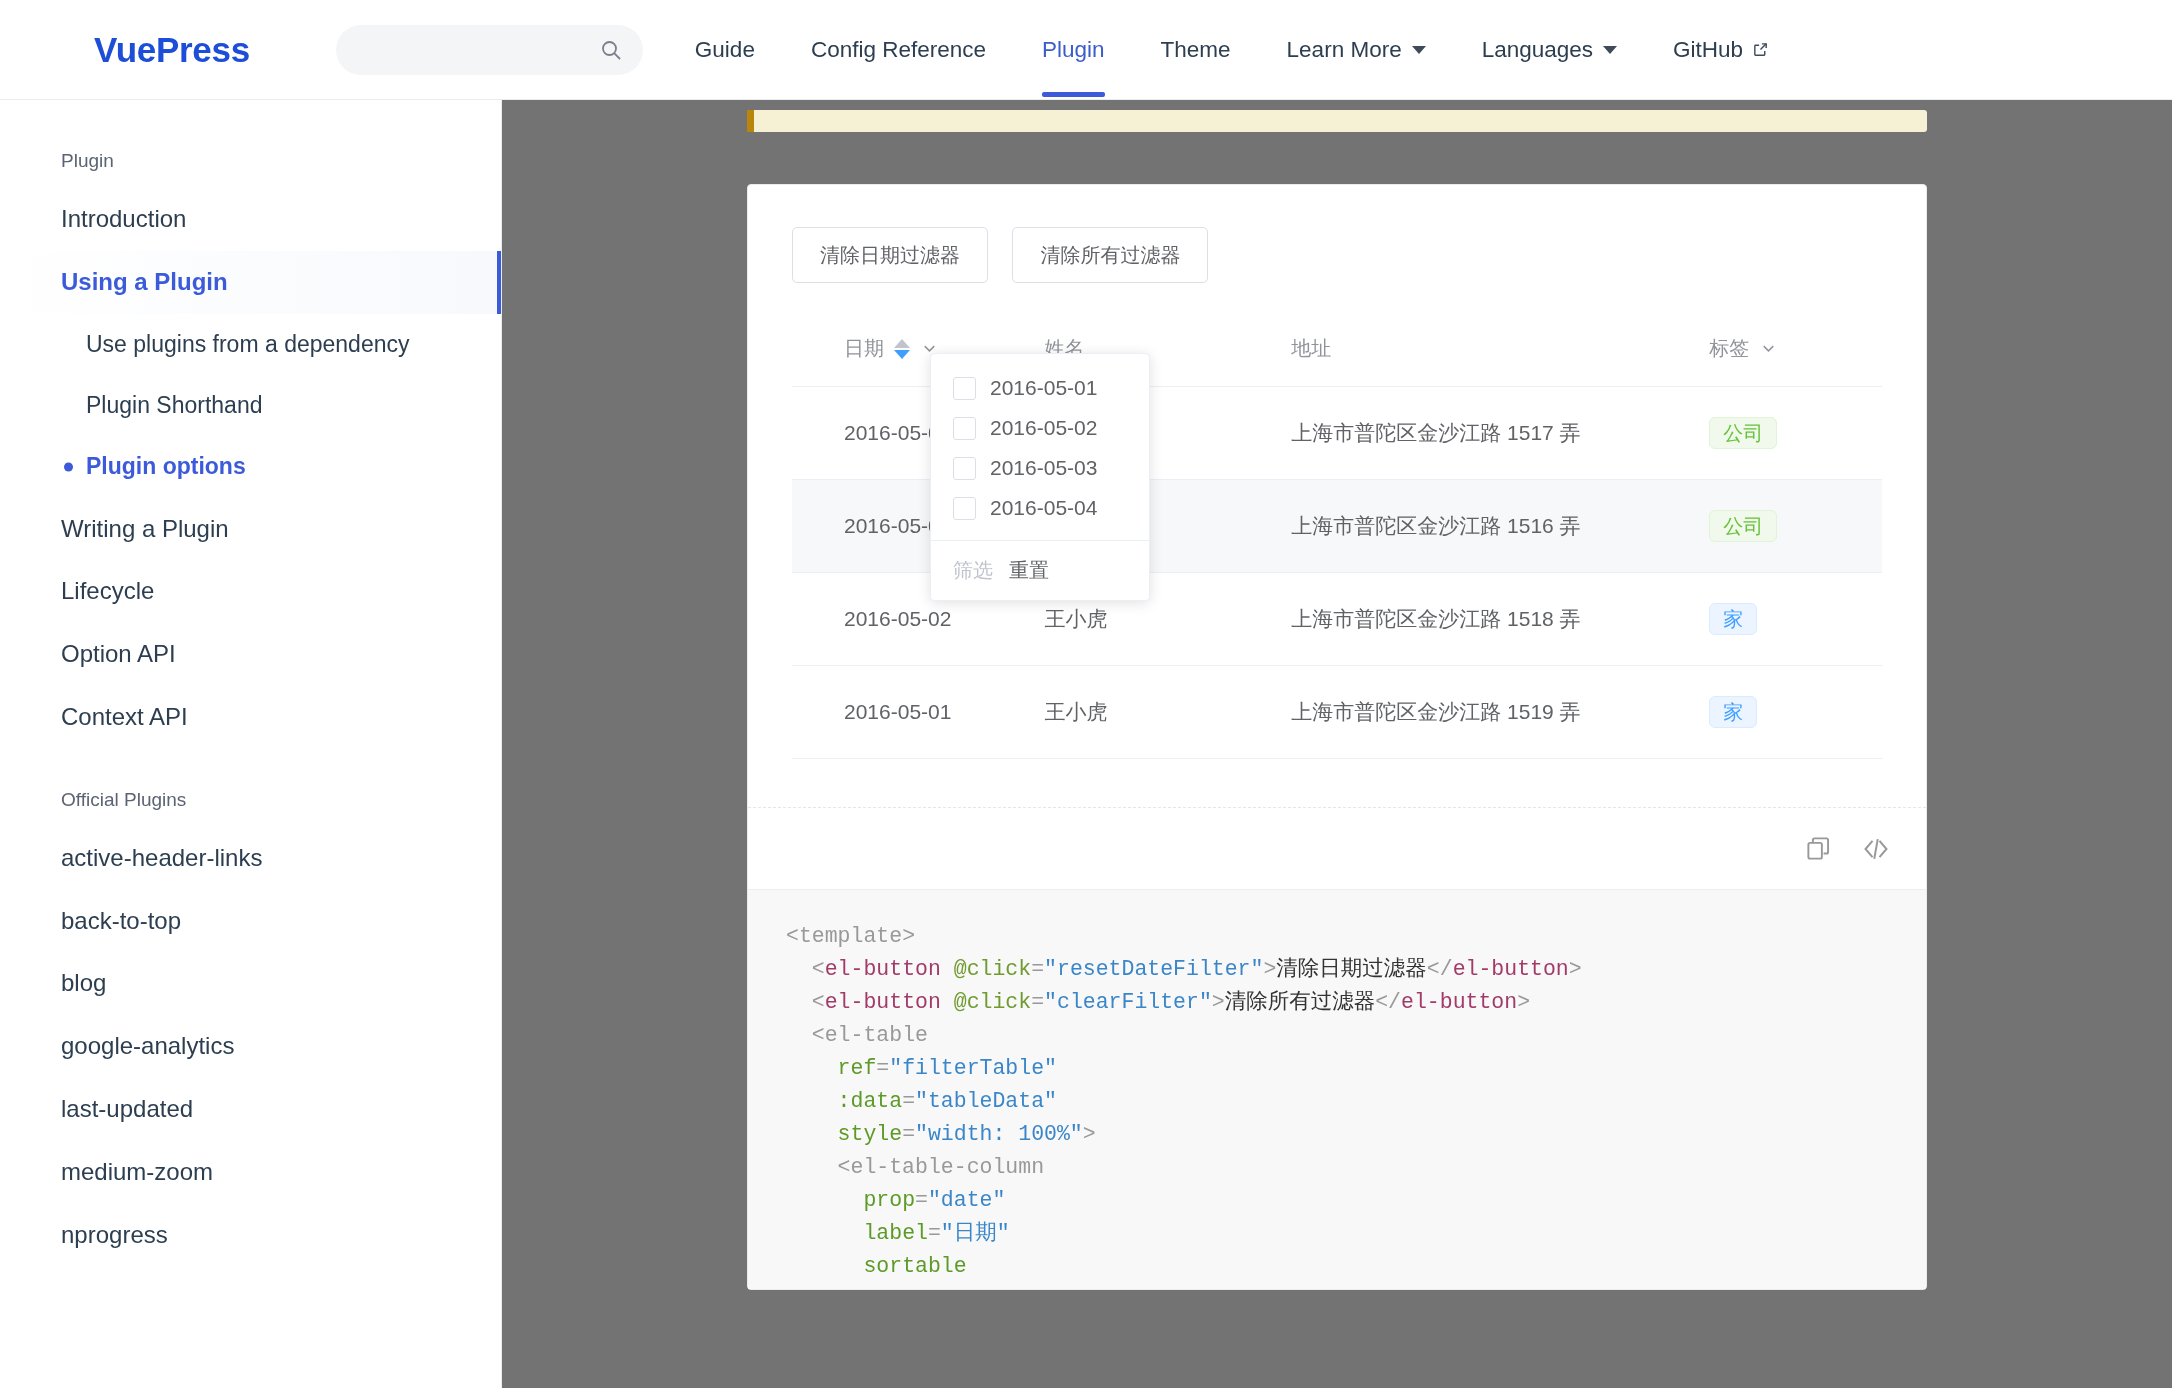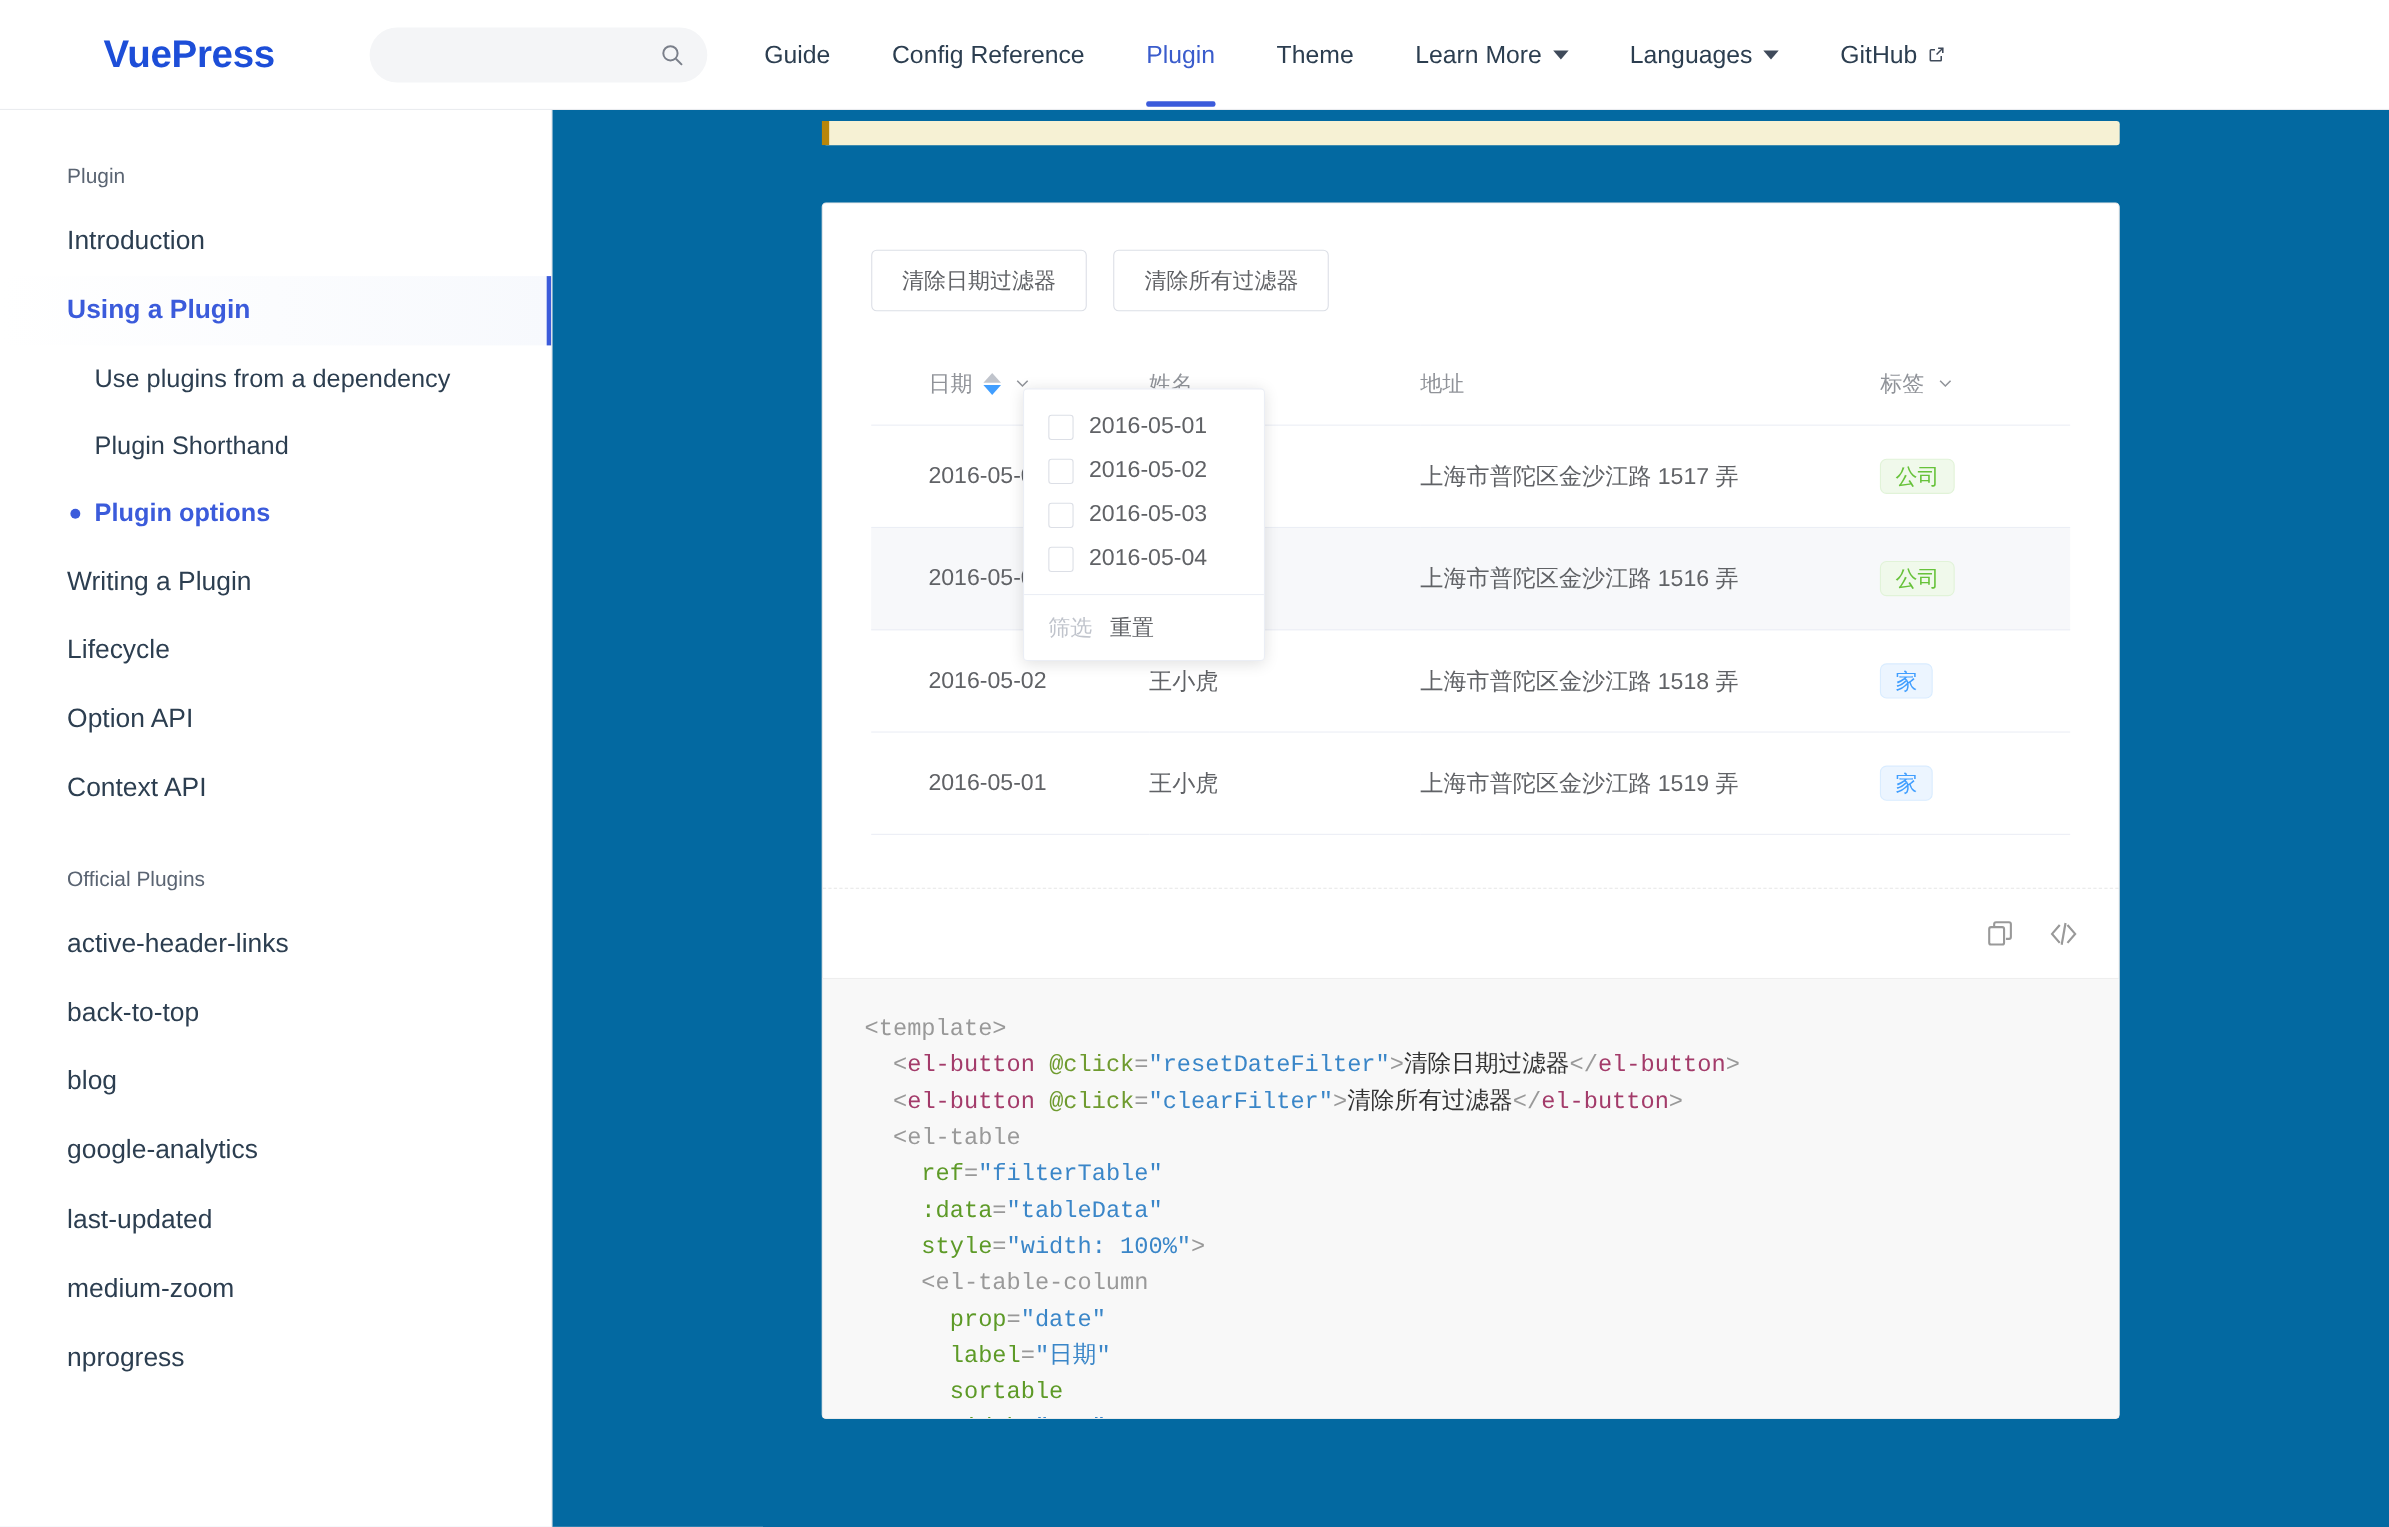--- a/index.html
+++ b/index.html
@@ -105,21 +105,21 @@
     color: #3b5bdb; font-weight: 700; padding-left: 86px; font-size: 23px;
   }
   .sb-item.active-sub .dot {
     position: absolute; left: 64px; top: 50%; transform: translateY(-50%);
     width: 9px; height: 9px; border-radius: 50%; background: #3b5bdb;
   }
 
   
   .main {
     position: absolute; top: 100px; left: 502px; right: 0; bottom: 0;
-    overflow: hidden; background: #0369a1;
+    overflow: hidden; background: #737373;
   }
   .content { width: 1180px; margin: 0 auto; padding-top: 0; position: relative; }
 
   .tip-block {
     margin-top: 10px;
     background: #f6f1d4;
     border-left: 7px solid #b8860b;
     height: 22px;
     border-radius: 0 3px 3px 0;
   }

